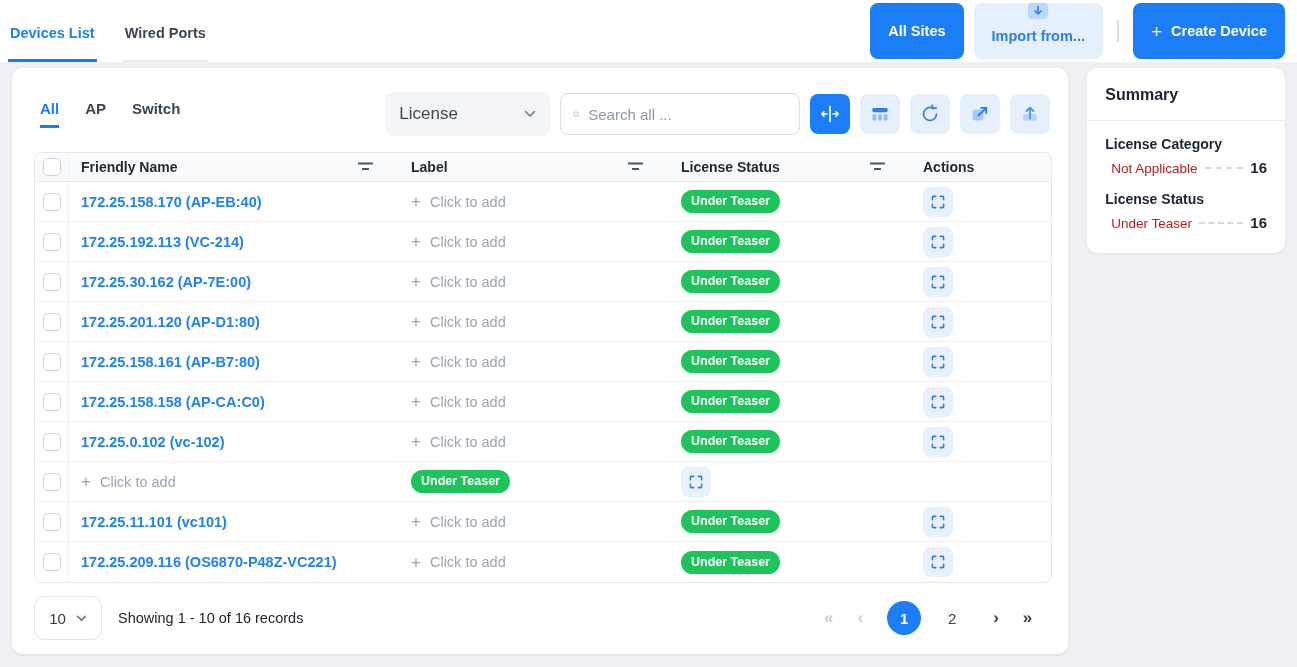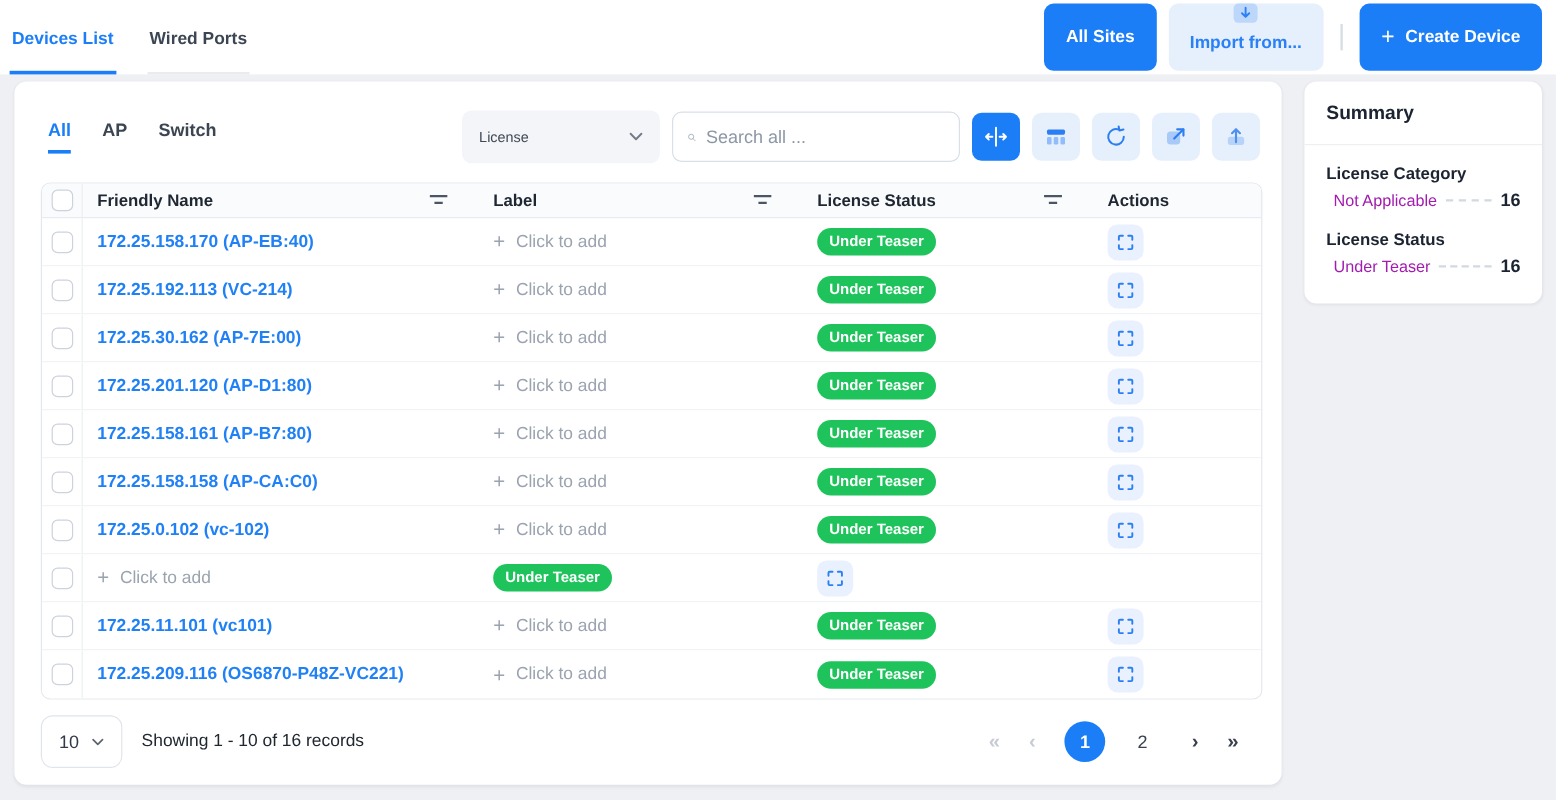--- a/index.html
+++ b/index.html
@@ -53,21 +53,21 @@
 
   
   .toolbar { display: flex; align-items: center; justify-content: space-between; padding: 24px 6px 16px 16px; }
   .filter-tabs { display: flex; gap: 26px; font-size: 15px; font-weight: 600; color: #3c4653; }
   .filter-tab { padding-bottom: 8px; cursor: pointer; border-bottom: 3px solid transparent; }
   .filter-tab.active { color: var(--accent); border-bottom-color: var(--accent); }
   .toolbar-right { display: flex; align-items: center; gap: 10px; }
   .select-box {
     width: 165px; height: 44px; background: #f3f5f8; border-radius: 8px;
     display: flex; align-items: center; justify-content: space-between;
-    padding: 0 14px; font-size: 12px; color: #3f4854; cursor: pointer;
+    padding: 0 14px; font-size: 17px; color: #3f4854; cursor: pointer;
   }
   .search-box {
     width: 240px; height: 42px; background: #fff; border: 1px solid #d9dfe7; border-radius: 8px;
     display: flex; align-items: center; gap: 8px; padding: 0 12px;
   }
   .search-box input {
     border: none; outline: none; flex: 1; font-size: 15px;
     font-family: "Liberation Sans", sans-serif; color: #3f4854;
   }
   .search-box input::placeholder { color: #8d97a5; }
@@ -128,21 +128,21 @@
   }
   .pg-page.active { background: var(--accent); color: #fff; font-weight: 700; }
 
   
   .summary-card { width: 198px; padding: 18px 18px 20px; }
   .summary-title { font-size: 16px; font-weight: 700; color: #1c2431; }
   .summary-divider { border-bottom: 1px solid #edf0f3; margin: 16px -18px 0; }
   .sum-group { margin-top: 15px; }
   .sum-heading { font-size: 14px; font-weight: 700; color: #1c2431; }
   .sum-item { display: flex; align-items: baseline; gap: 7px; margin: 7px 0 2px 6px; }
-  .sum-label { font-size: 13.5px; color: #a21caf; white-space: nowrap; }
+  .sum-label { font-size: 13.5px; color: #b91c1c; white-space: nowrap; }
   .sum-leader { flex: 1; border-bottom: 2px dashed #d3d9e0; transform: translateY(-4px); min-width: 10px; }
   .sum-value { font-size: 15px; font-weight: 700; color: #1c2431; }
 </style>
 </head>
 <body style="--accent: #1b7ef7; --light-blue: #e6effc; --green: #1ec45b; --link: #2080f5;">
 
 <div class="topbar">
   <div class="top-tabs">
     <div class="top-tab active">
       <span>Devices List</span>

